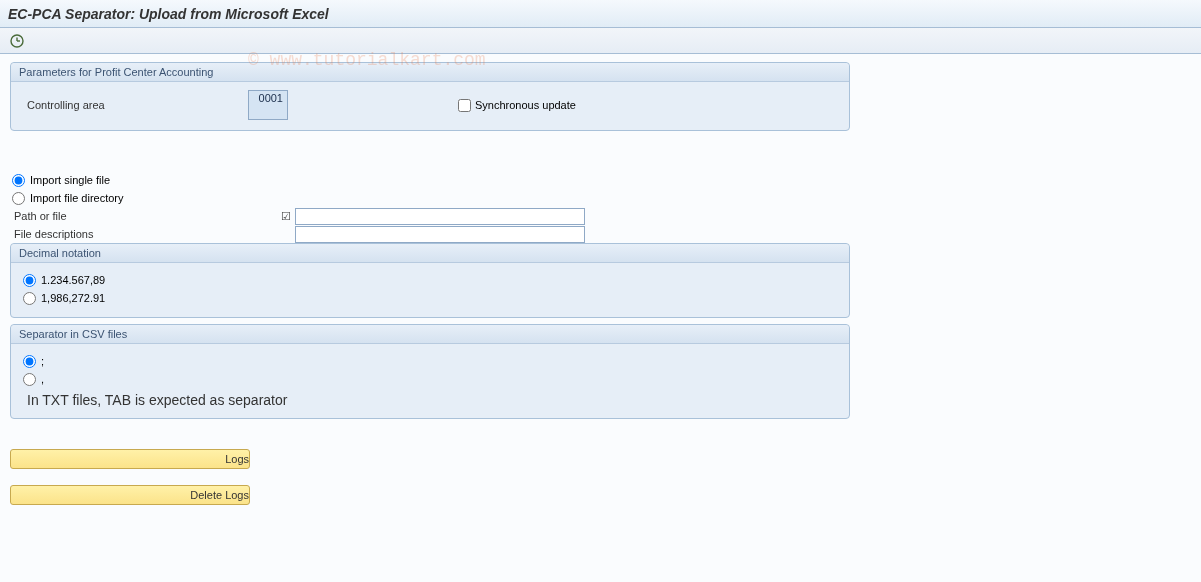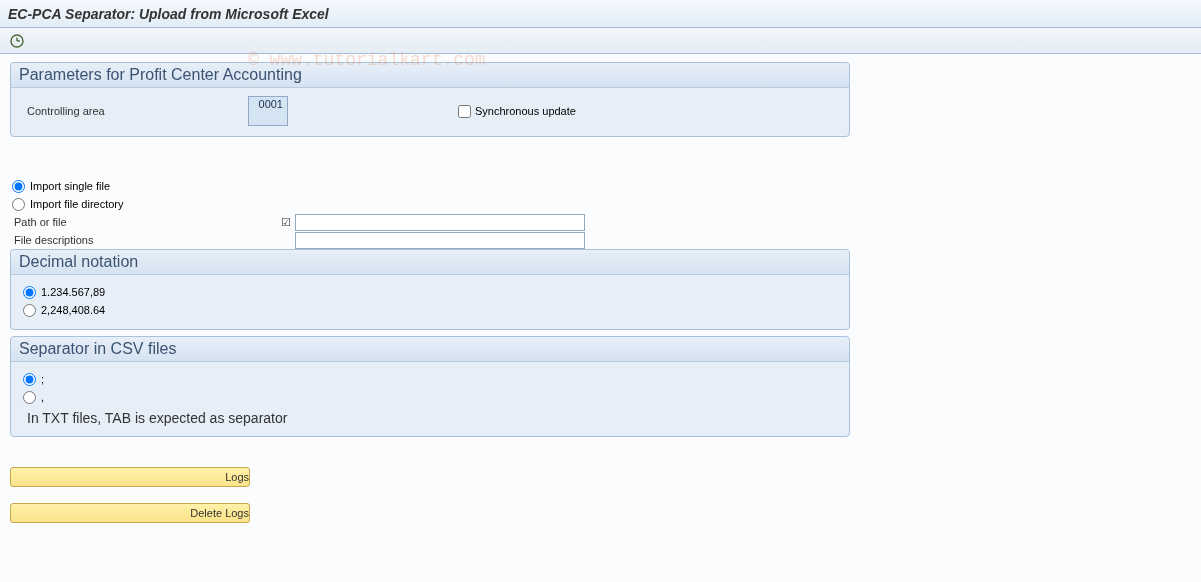--- a/index.html
+++ b/index.html
@@ -47,21 +47,21 @@
       border: 1px solid #a9c1d9;
       border-radius: 4px;
       margin-bottom: 6px;
       width: 840px;
     }
     .group-header {
       background: linear-gradient(to bottom, #e7eff8 0%, #d5e2f0 100%);
       border-bottom: 1px solid #b7cadf;
       padding: 3px 8px;
       color: #3b5372;
-      font-size: 16px;
+      font-size: 11px;
       border-radius: 4px 4px 0 0;
     }
     .group-body {
       padding: 8px 12px 10px 12px;
     }
     .row {
       display: flex;
       align-items: center;
       margin: 0 0;
       min-height: 18px;
@@ -228,21 +228,21 @@
     <div class="group-body">
       <div class="row">
         <label class="radio-wrap">
           <input type="radio" name="decimal" checked="" style="">
           <span>1.234.567,89</span>
         </label>
       </div>
       <div class="row">
         <label class="radio-wrap">
           <input type="radio" name="decimal" style="">
-          <span>2,248,408.64</span>
+          <span>1,986,272.91</span>
         </label>
       </div>
     </div>
   </div>
 
   <div class="group-box">
     <div class="group-header">Separator in CSV files</div>
     <div class="group-body">
       <div class="row">
         <label class="radio-wrap">

